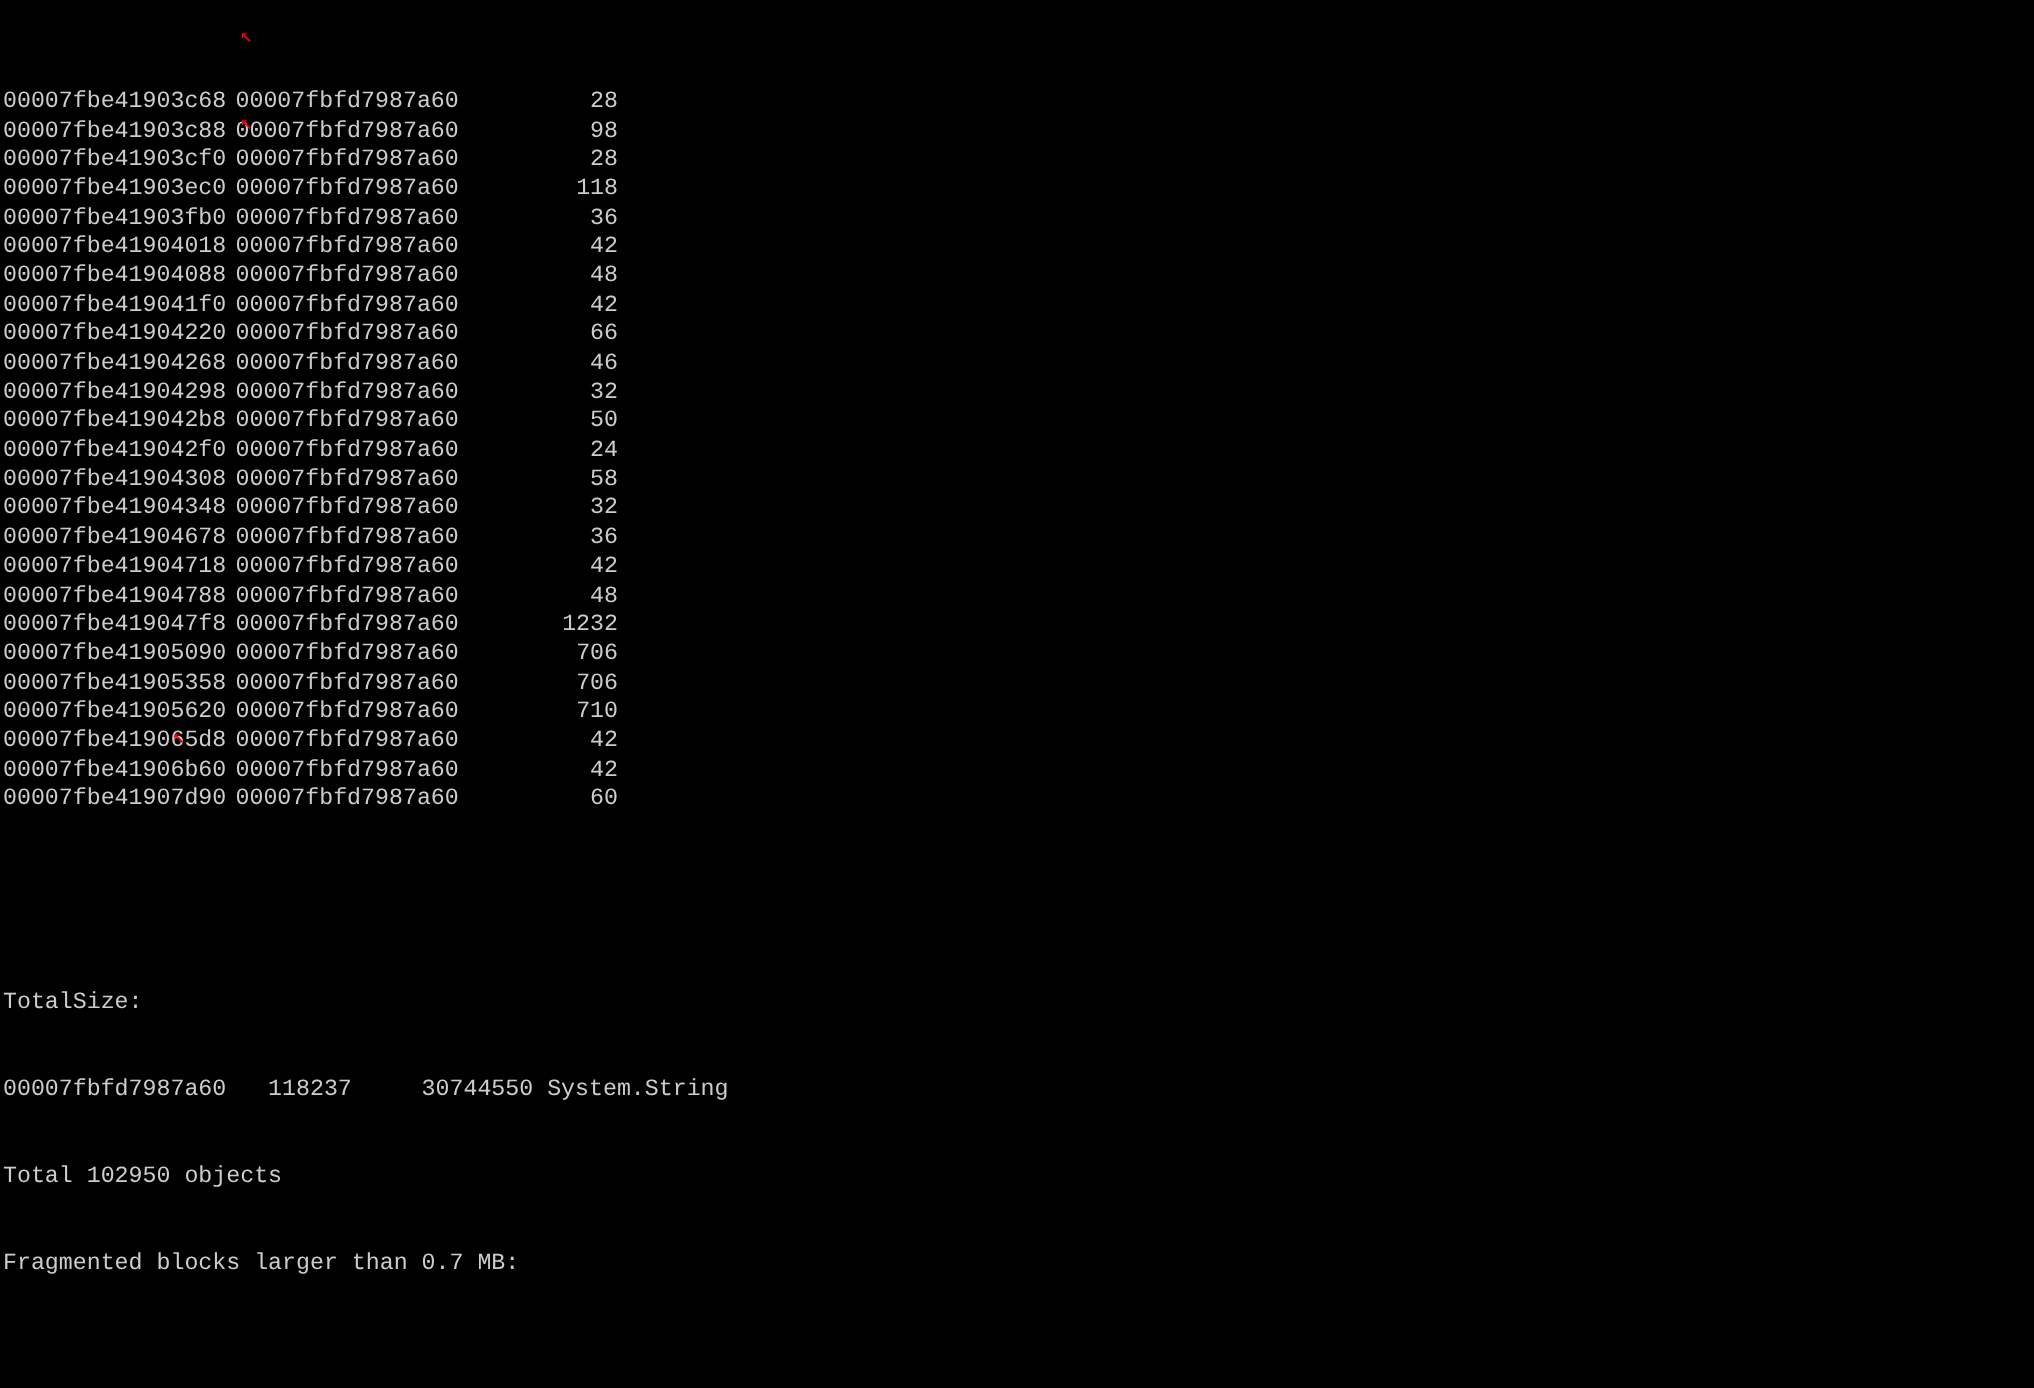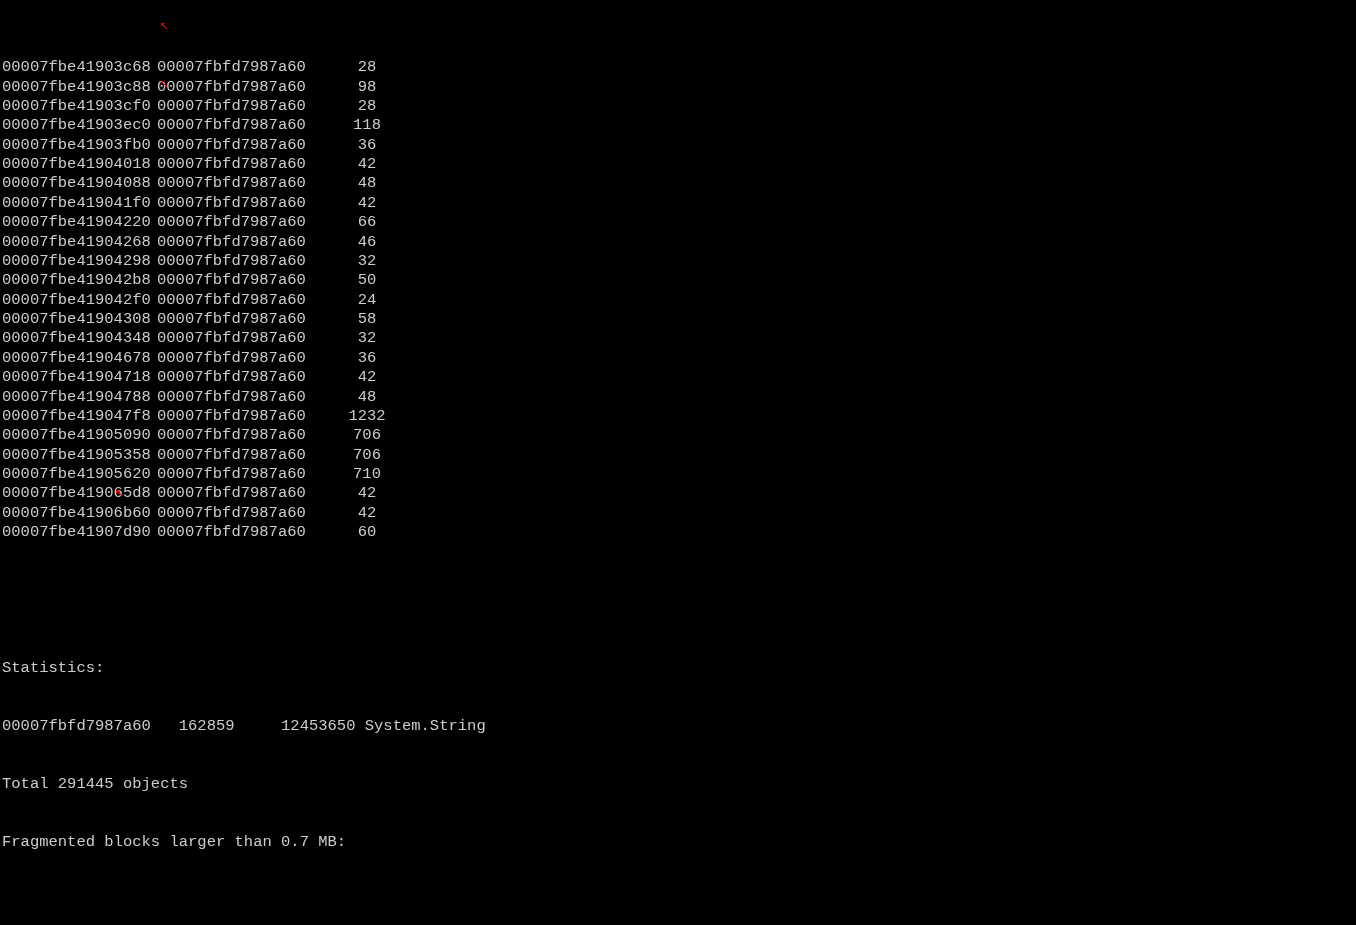--- a/index.html
+++ b/index.html
@@ -1,33 +1,33 @@
 <!DOCTYPE html>
 <html><head>
 <meta charset="utf-8">
 <style>
   html,body{margin:0;padding:0;background:#000;color:#ccc;font-family:"Consolas","Courier New",monospace;font-size:15.5px;line-height:1.25;overflow:hidden}
   .term{white-space:pre;position:relative;padding:0 2px}
   .row{display:flex}
   .c-addr{width:155px}
   .c-mt{width:165px}
-  .c-sz{width:90px;text-align:center}
+  .c-sz{width:90px;text-align:right}
   .arrow{position:absolute;color:#f00;font-size:14px;pointer-events:none}
 </style>
 </head>
 <body>
 
 <div class="term">
 
   <div id="heap"><div class="row"><span class="c-addr">00007fbe41903c68</span><span class="c-mt">00007fbfd7987a60</span><span class="c-sz">28</span></div><div class="row"><span class="c-addr">00007fbe41903c88</span><span class="c-mt">00007fbfd7987a60</span><span class="c-sz">98</span></div><div class="row"><span class="c-addr">00007fbe41903cf0</span><span class="c-mt">00007fbfd7987a60</span><span class="c-sz">28</span></div><div class="row"><span class="c-addr">00007fbe41903ec0</span><span class="c-mt">00007fbfd7987a60</span><span class="c-sz">118</span></div><div class="row"><span class="c-addr">00007fbe41903fb0</span><span class="c-mt">00007fbfd7987a60</span><span class="c-sz">36</span></div><div class="row"><span class="c-addr">00007fbe41904018</span><span class="c-mt">00007fbfd7987a60</span><span class="c-sz">42</span></div><div class="row"><span class="c-addr">00007fbe41904088</span><span class="c-mt">00007fbfd7987a60</span><span class="c-sz">48</span></div><div class="row"><span class="c-addr">00007fbe419041f0</span><span class="c-mt">00007fbfd7987a60</span><span class="c-sz">42</span></div><div class="row"><span class="c-addr">00007fbe41904220</span><span class="c-mt">00007fbfd7987a60</span><span class="c-sz">66</span></div><div class="row"><span class="c-addr">00007fbe41904268</span><span class="c-mt">00007fbfd7987a60</span><span class="c-sz">46</span></div><div class="row"><span class="c-addr">00007fbe41904298</span><span class="c-mt">00007fbfd7987a60</span><span class="c-sz">32</span></div><div class="row"><span class="c-addr">00007fbe419042b8</span><span class="c-mt">00007fbfd7987a60</span><span class="c-sz">50</span></div><div class="row"><span class="c-addr">00007fbe419042f0</span><span class="c-mt">00007fbfd7987a60</span><span class="c-sz">24</span></div><div class="row"><span class="c-addr">00007fbe41904308</span><span class="c-mt">00007fbfd7987a60</span><span class="c-sz">58</span></div><div class="row"><span class="c-addr">00007fbe41904348</span><span class="c-mt">00007fbfd7987a60</span><span class="c-sz">32</span></div><div class="row"><span class="c-addr">00007fbe41904678</span><span class="c-mt">00007fbfd7987a60</span><span class="c-sz">36</span></div><div class="row"><span class="c-addr">00007fbe41904718</span><span class="c-mt">00007fbfd7987a60</span><span class="c-sz">42</span></div><div class="row"><span class="c-addr">00007fbe41904788</span><span class="c-mt">00007fbfd7987a60</span><span class="c-sz">48</span></div><div class="row"><span class="c-addr">00007fbe419047f8</span><span class="c-mt">00007fbfd7987a60</span><span class="c-sz">1232</span></div><div class="row"><span class="c-addr">00007fbe41905090</span><span class="c-mt">00007fbfd7987a60</span><span class="c-sz">706</span></div><div class="row"><span class="c-addr">00007fbe41905358</span><span class="c-mt">00007fbfd7987a60</span><span class="c-sz">706</span></div><div class="row"><span class="c-addr">00007fbe41905620</span><span class="c-mt">00007fbfd7987a60</span><span class="c-sz">710</span></div><div class="row"><span class="c-addr">00007fbe419065d8</span><span class="c-mt">00007fbfd7987a60</span><span class="c-sz">42</span></div><div class="row"><span class="c-addr">00007fbe41906b60</span><span class="c-mt">00007fbfd7987a60</span><span class="c-sz">42</span></div><div class="row"><span class="c-addr">00007fbe41907d90</span><span class="c-mt">00007fbfd7987a60</span><span class="c-sz">60</span></div></div>
 
   <div>&nbsp;</div>
-  <div>Statistics:</div>
-  <div>00007fbfd7987a60   162859     12453650 System.String</div>
-  <div>Total 291445 objects</div>
+  <div>TotalSize:</div>
+  <div>00007fbfd7987a60   118237     30744550 System.String</div>
+  <div>Total 102950 objects</div>
   <div>Fragmented blocks larger than 0.7 MB:</div>
 
   
 
   
 
   <div id="arrows"><span class="arrow" style="top: 17px; left: 160px;">↖</span><span class="arrow" style="top: 75px; left: 160px;">↖</span><span class="arrow" style="top: 484px; left: 115px;">↖</span></div>
 </div>
 
 </body></html>

